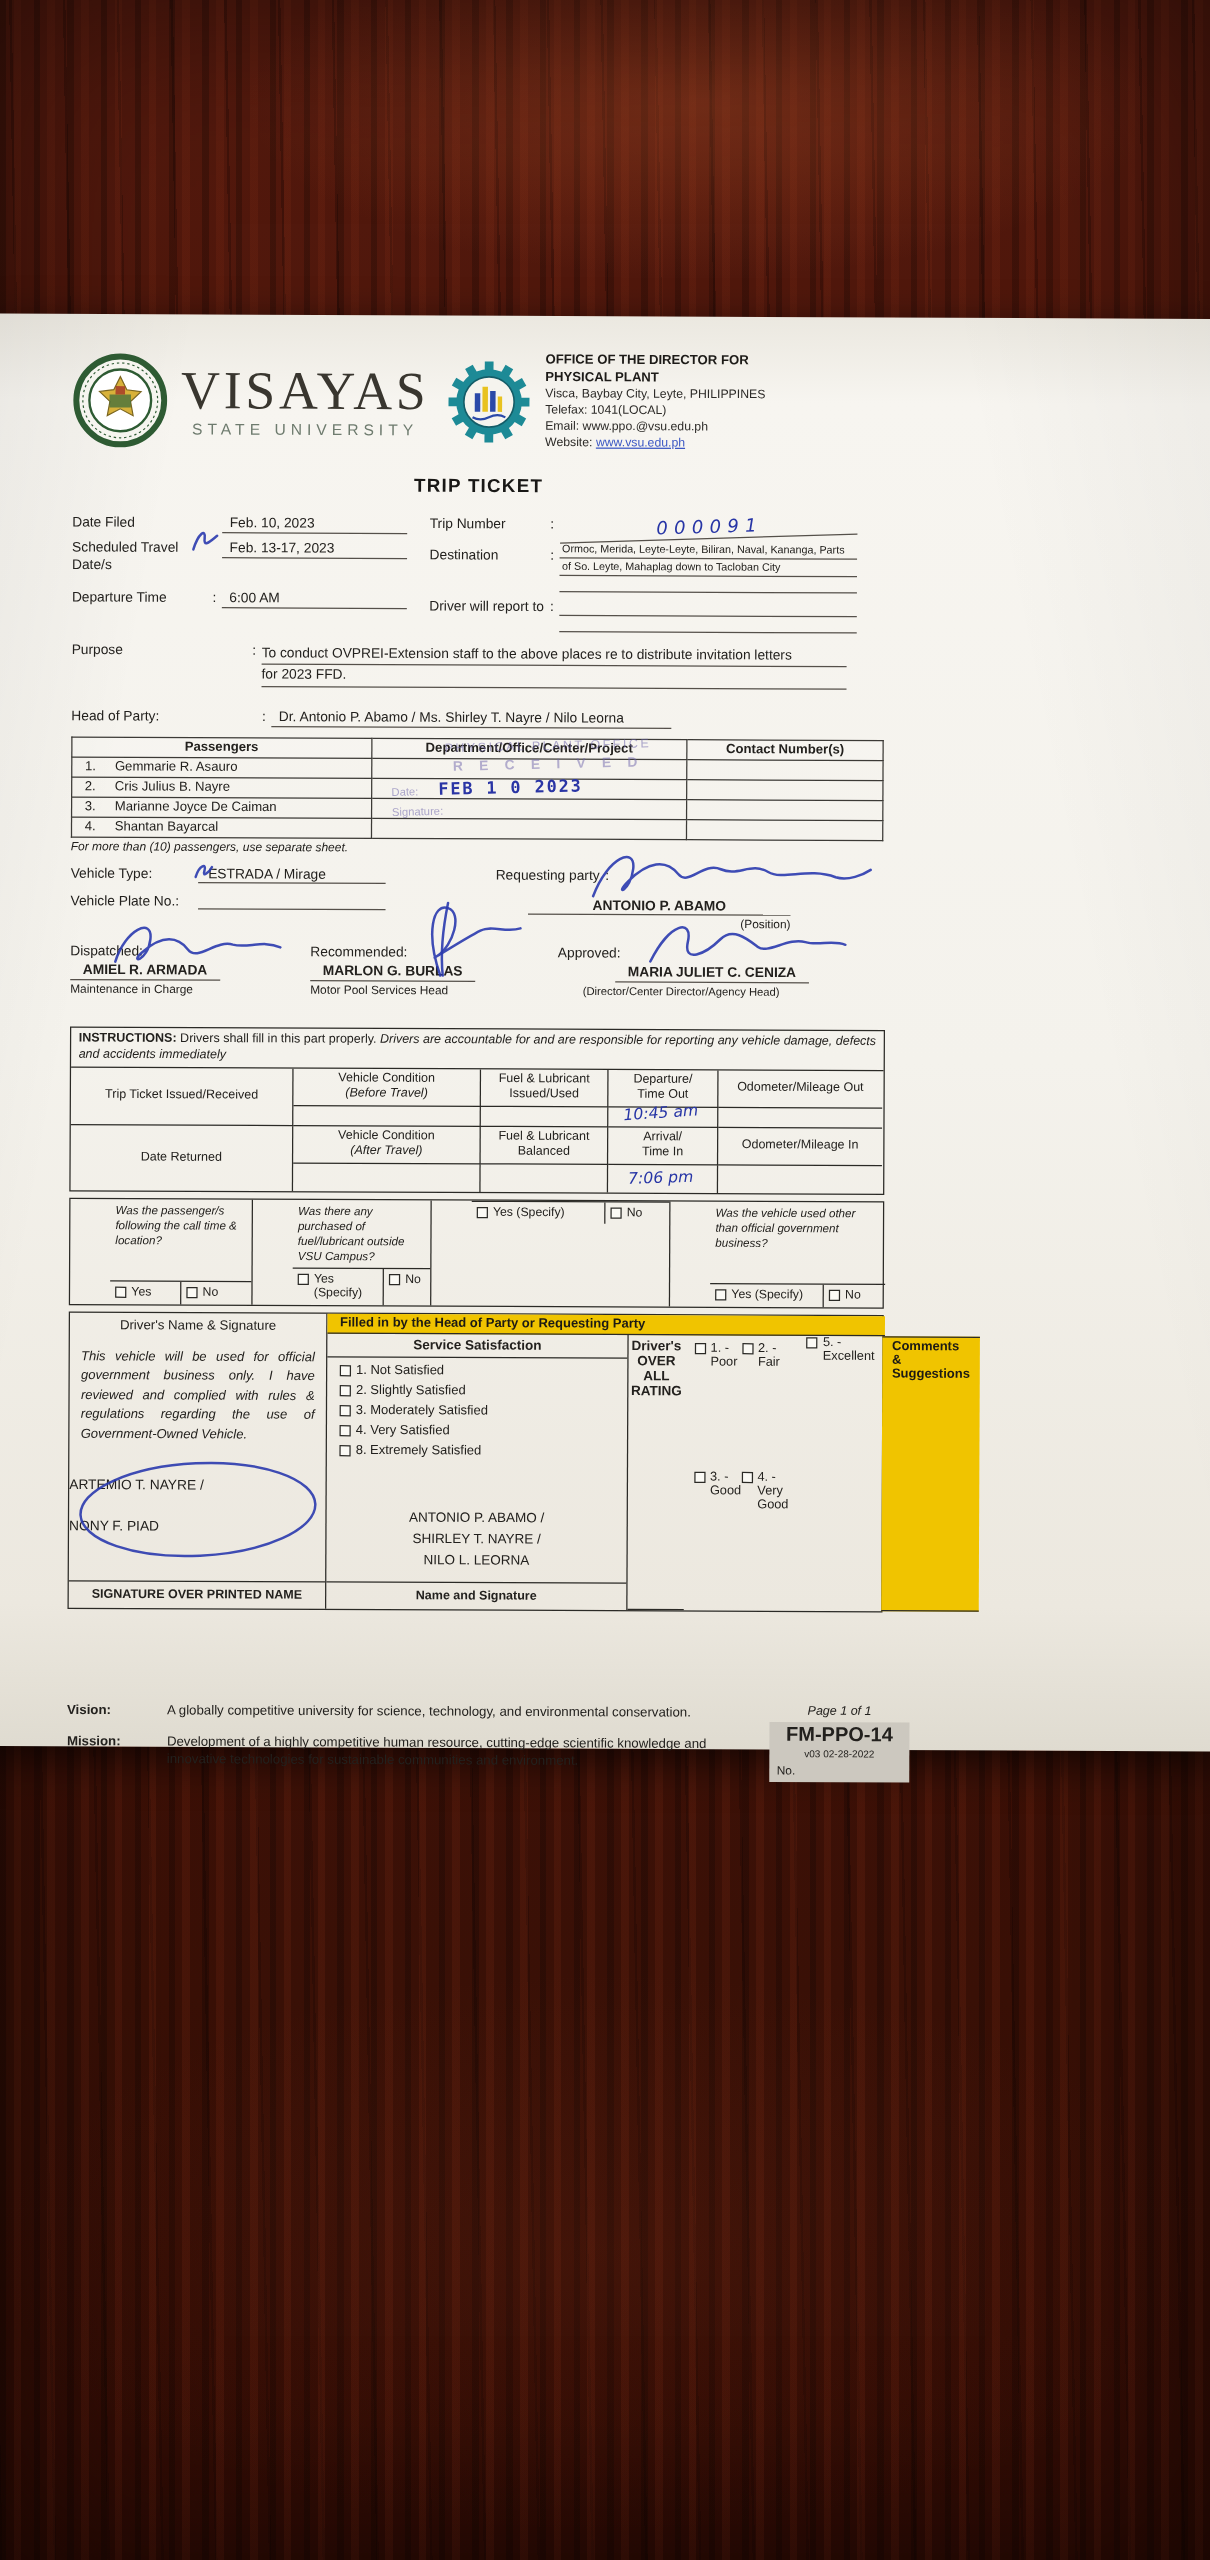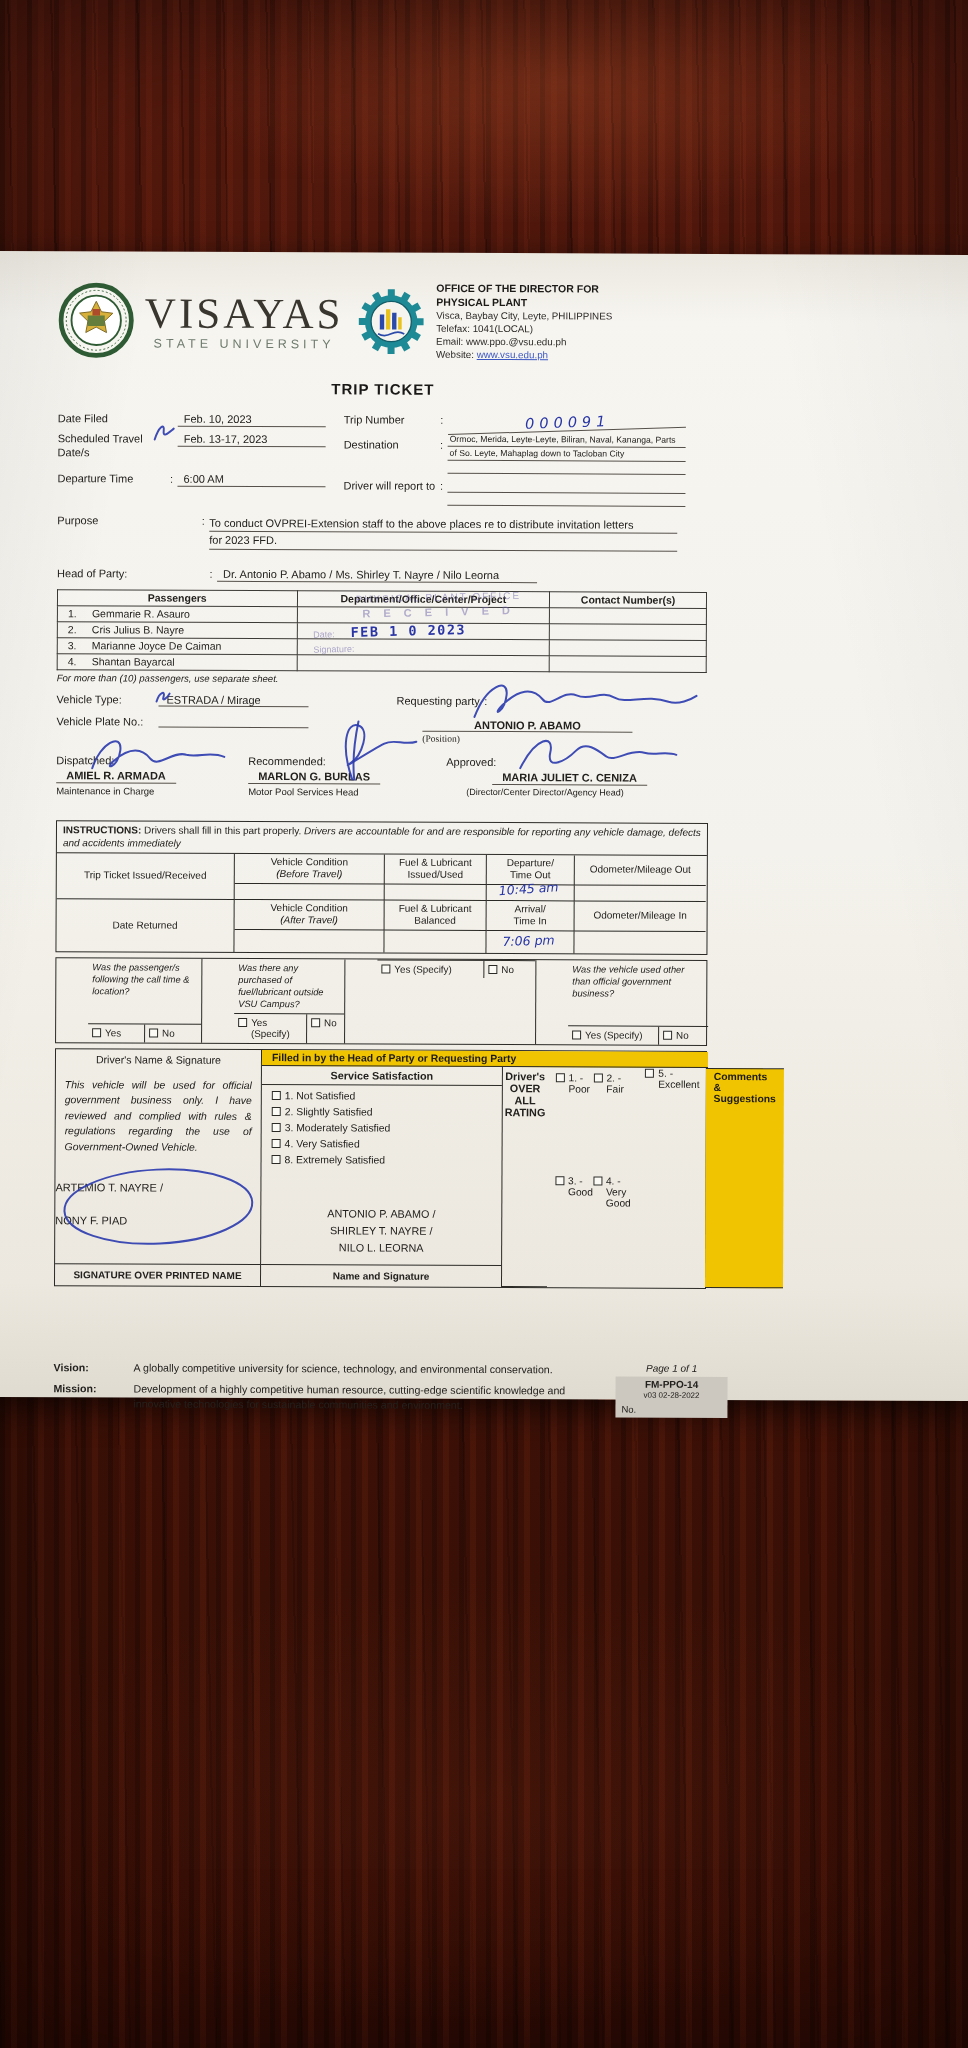--- a/index.html
+++ b/index.html
@@ -85,21 +85,21 @@
 
   
   .veh { display: flex; margin-top: 10px; position: relative; }
   .veh-left { width: 340px; }
   .veh-row { display: flex; margin-bottom: 9px; }
   .veh-label { width: 102px; flex: 0 0 auto; }
   .veh-val { width: 150px; border-bottom: 1px solid #55504a; padding-left: 8px; position: relative; }
   .veh-right { width: 300px; position: relative; }
   .req-line { display: flex; }
   .req-name { width: 210px; margin-left: 26px; margin-top: 12px; border-bottom: 1px solid #55504a; text-align: center; font-weight: bold; }
-  .req-pos { width: 210px; margin-left: 26px; text-align: left; font-size: 9.5px; margin-top: 2px; font-family: Liberation Serif, serif; }
+  .req-pos { width: 210px; margin-left: 26px; text-align: right; font-size: 9.5px; margin-top: 2px; }
   .sig-abs { position: absolute; pointer-events: none; z-index: 4; }
 
   
   .sigs { display: flex; margin-top: 12px; }
   .sig-col { position: relative; }
   .sig-c1 { width: 192px; } .sig-c2 { width: 198px; } .sig-c3 { width: 260px; }
   .sig-name { display: inline-block; font-weight: bold; border-bottom: 1px solid #55504a; padding: 0 10px 1px 10px; margin-top: 3px; }
   .sig-title { font-size: 9.5px; margin-top: 2px; }
   .sig-c3 .sig-name { margin-left: 46px; }
   .sig-c3 .sig-title { font-size: 9px; margin-left: 20px; }
@@ -153,21 +153,21 @@
   .comments { background: #f0c400; font-weight: bold; font-size: 10.4px; padding: 2px 8px; border-top: 1px solid #2b2a26; border-bottom: 1px solid #2b2a26; color: #1c1a14; }
   .sat-blank { flex: 1; }
 
   
   .foot { display: flex; margin-top: 74px; width: 676px; }
   .foot-vm { display: grid; grid-template-columns: 78px 472px; column-gap: 2px; row-gap: 3px; font-size: 10.6px; line-height: 1.35; }
   .fl { font-weight: bold; }
   .foot-right { width: 112px; margin-left: 10px; font-size: 10px; }
   .fr-page { font-style: italic; text-align: center; }
   .fr-box { background: #ccc8bf; margin-top: 3px; padding: 2px 6px 3px 6px; }
-  .fr-code { font-weight: bold; font-size: 10px; text-align: center; }
+  .fr-code { font-weight: bold; font-size: 16px; text-align: center; }
   .fr-ver { font-size: 8px; text-align: center; margin-top: 1px; }
   .fr-no { font-size: 9.5px; text-align: left; margin-top: 4px; }
 
   svg.sig path, svg.sig ellipse { stroke: #2a3aae; fill: none; stroke-width: 2; stroke-linecap: round; opacity: 0.9; }
 </style>
 </head>
 <body>
 
 <div class="vignette"></div>
 

